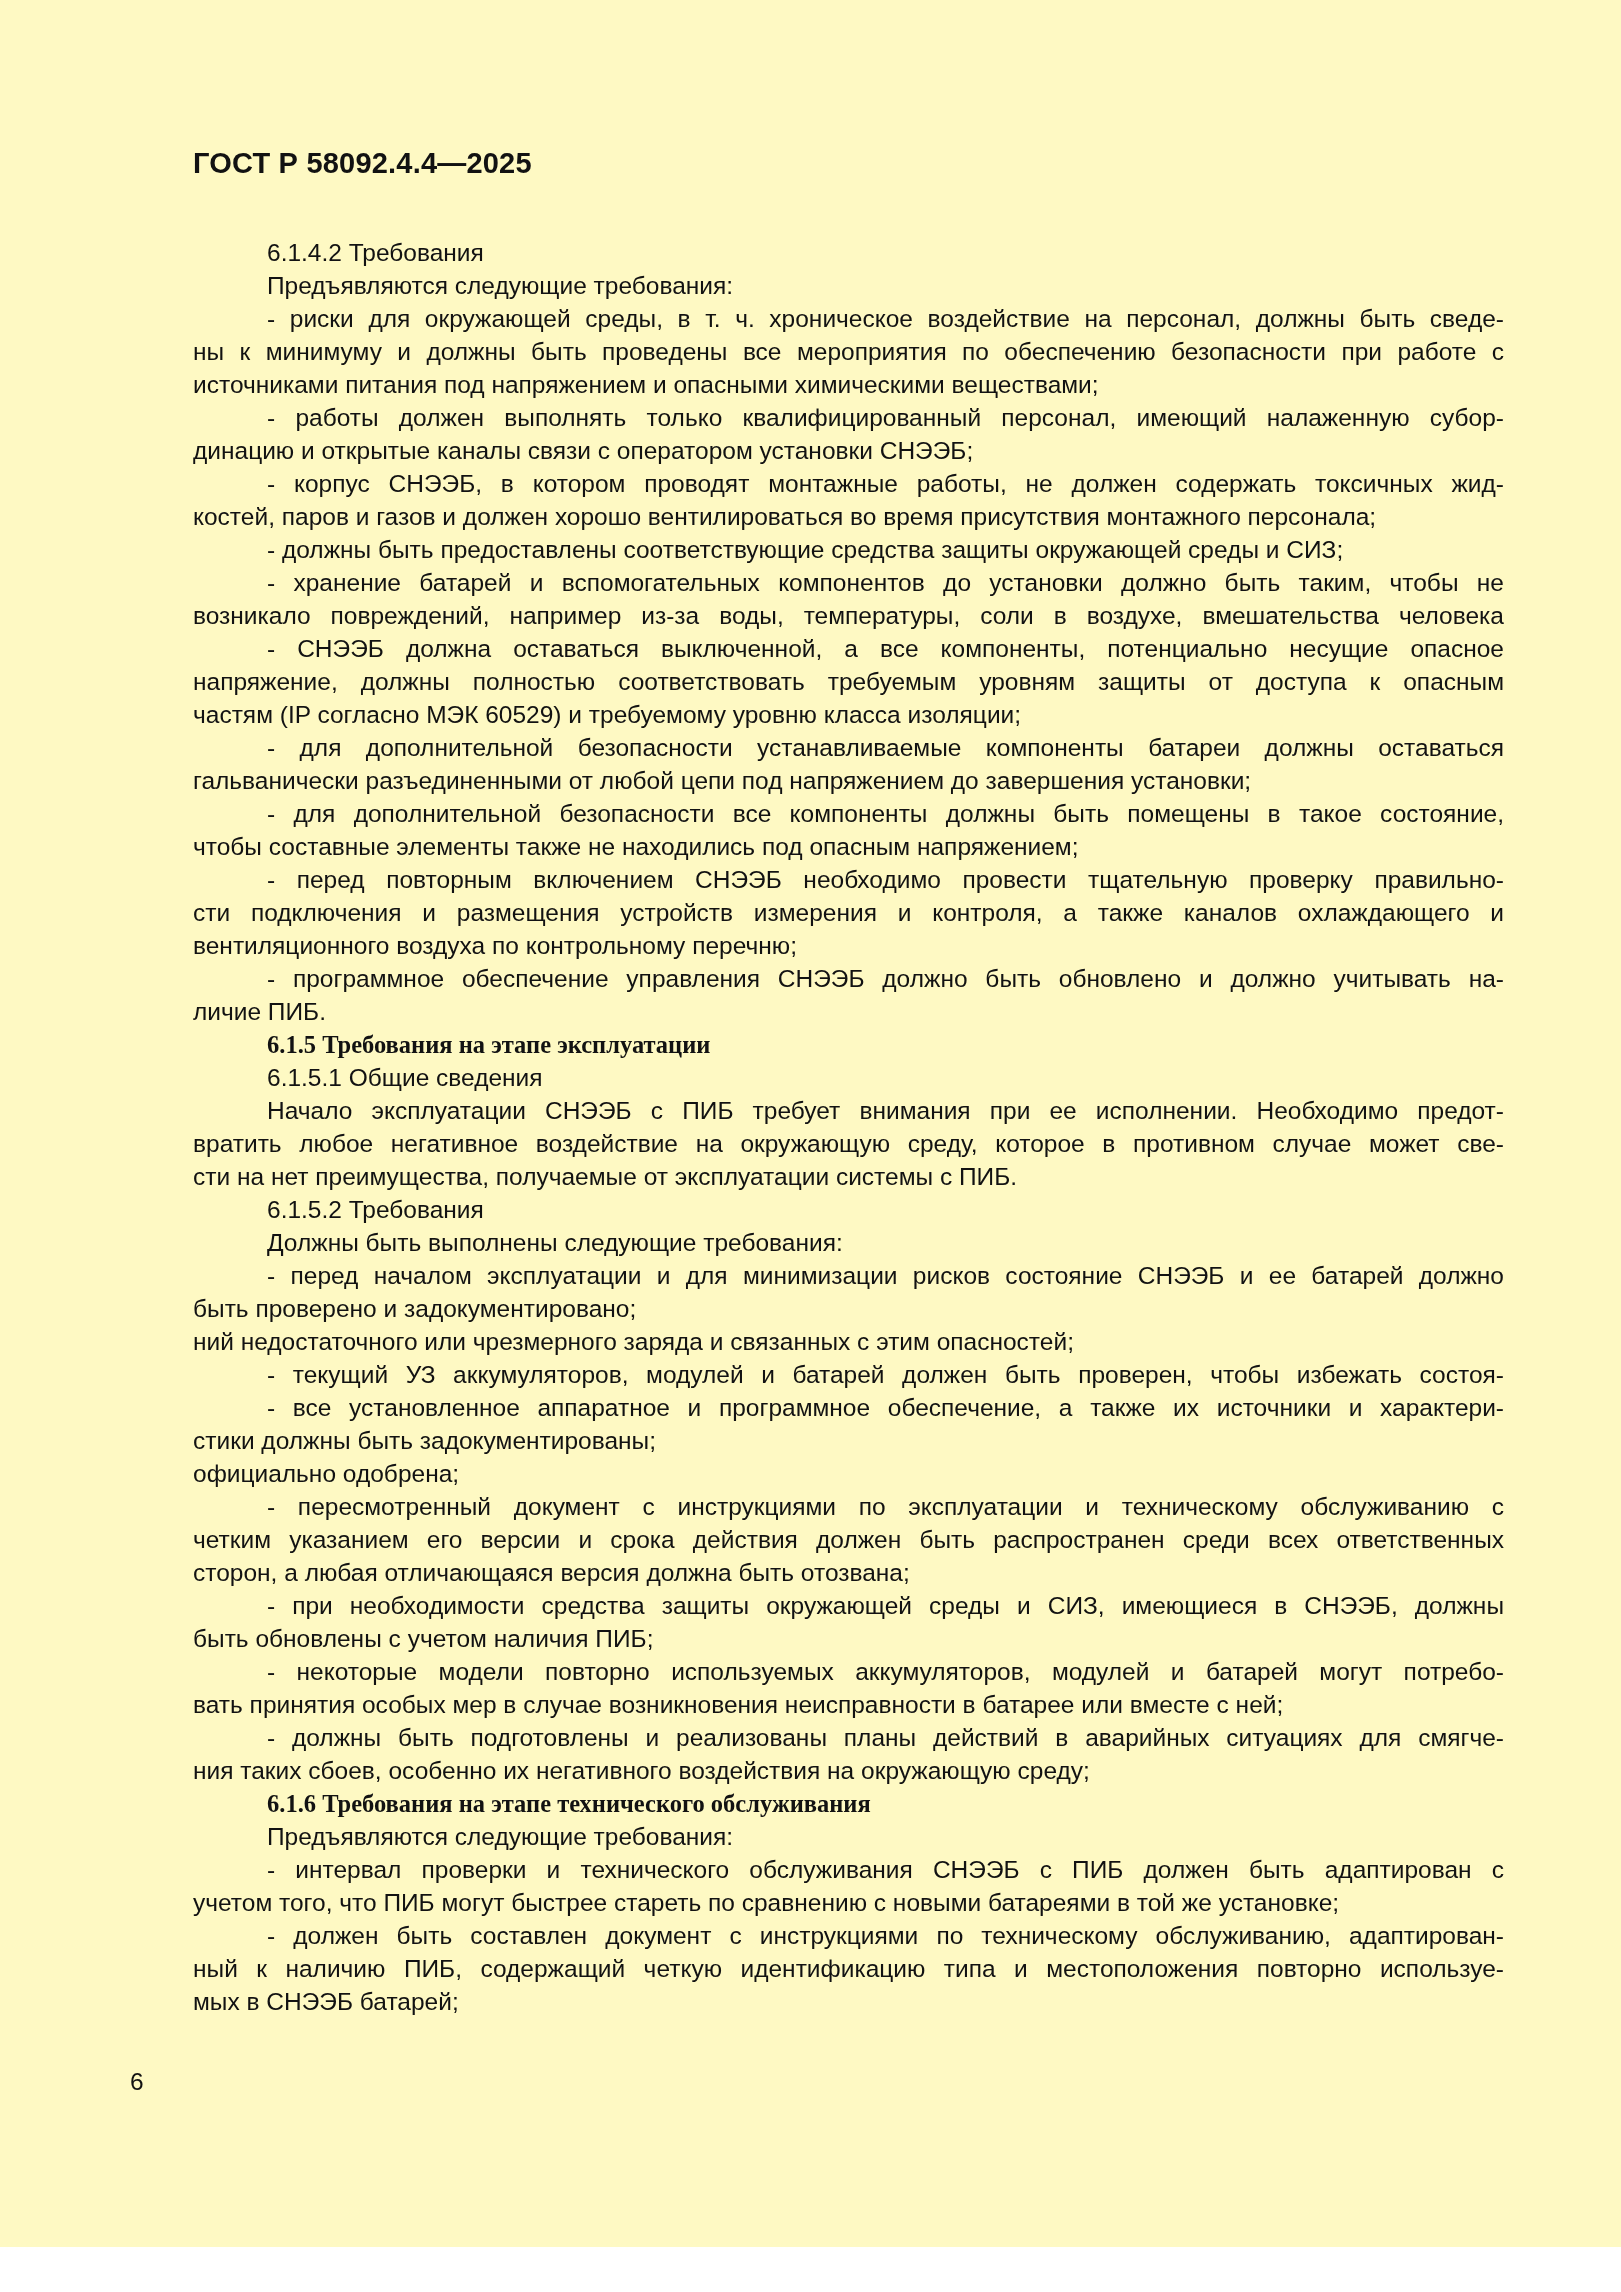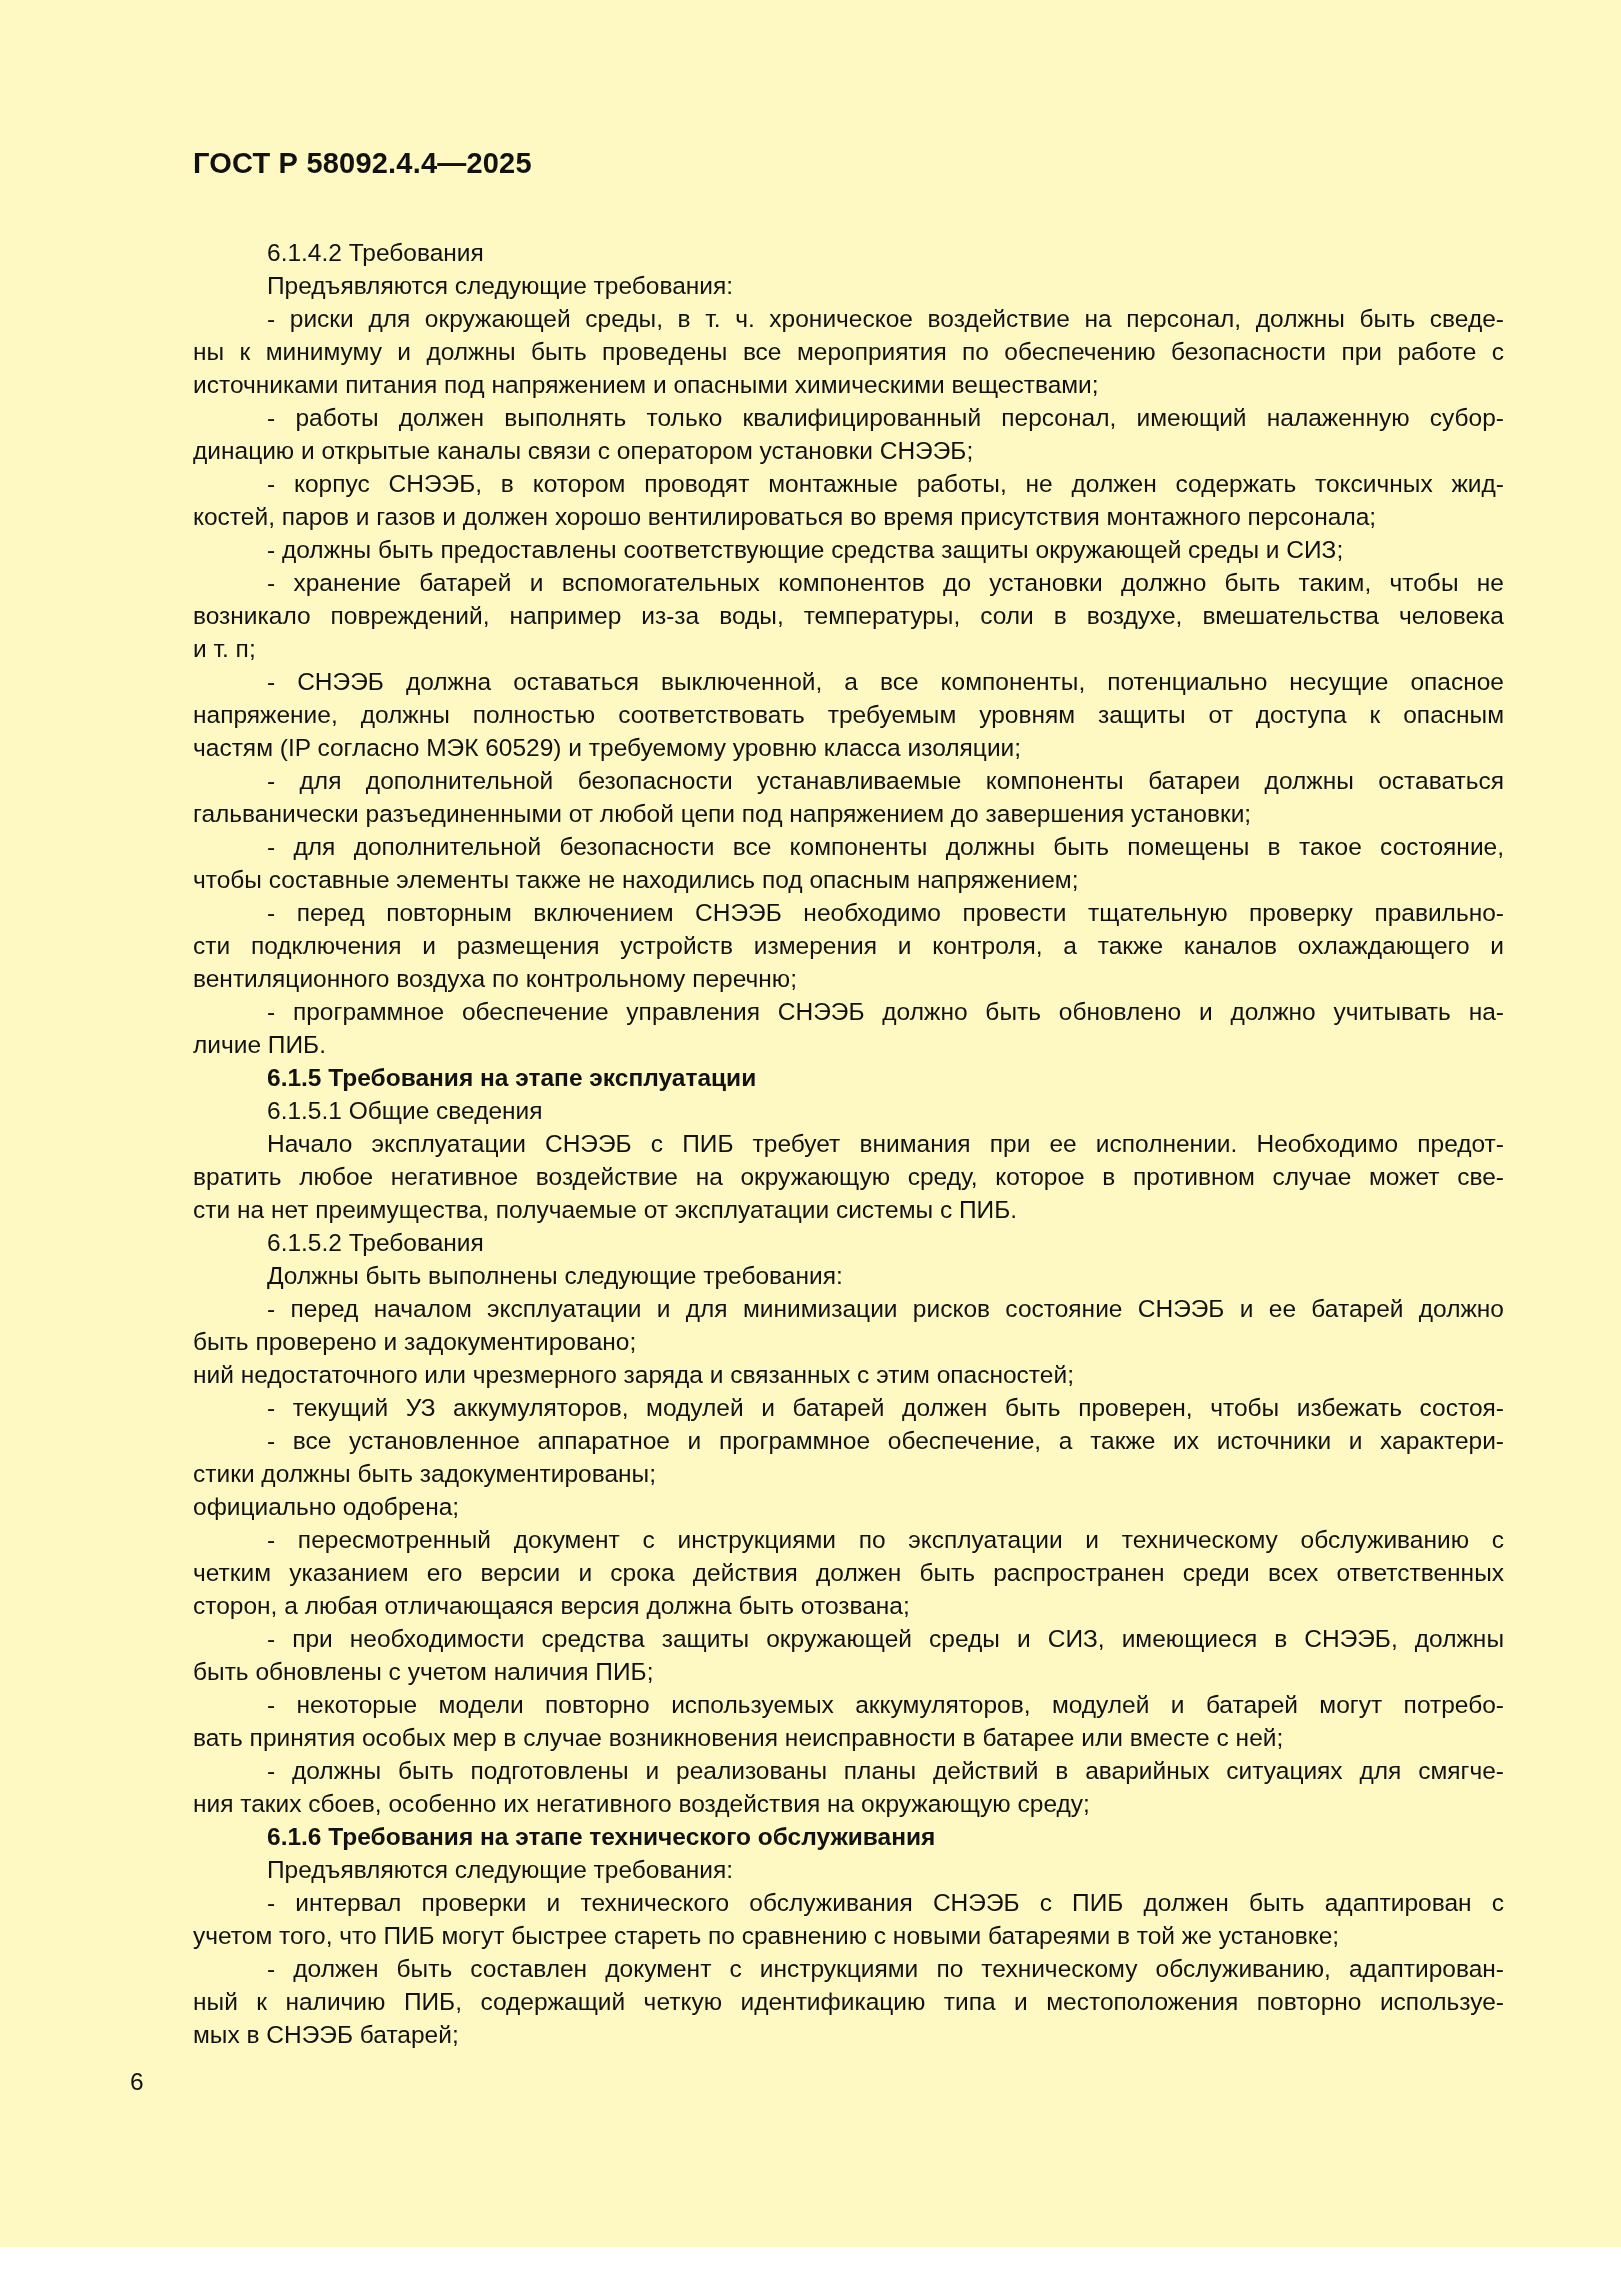--- a/index.html
+++ b/index.html
@@ -45,20 +45,21 @@
     overflow: hidden;
   }
   .line.last {
     text-align-last: left;
   }
   .line.first {
     text-indent: 74px;
   }
   .paragraph.bold .line {
     font-weight: bold;
+    font-family: Liberation Serif, serif;
   }
   .page-number {
     position: absolute;
     left: 130px;
     top: 2065px;
     font-size: 24.5px;
     line-height: 33px;
   }
 </style>
 </head>
@@ -86,21 +87,20 @@
       <div class="paragraph">
         <div class="line first">- корпус СНЭЭБ, в котором проводят монтажные работы, не должен содержать токсичных жид-</div>
         <div class="line last">костей, паров и газов и должен хорошо вентилироваться во время присутствия монтажного персонала;</div>
       </div>
       <div class="paragraph">
         <div class="line first last">- должны быть предоставлены соответствующие средства защиты окружающей среды и СИЗ;</div>
       </div>
       <div class="paragraph">
         <div class="line first">- хранение батарей и вспомогательных компонентов до установки должно быть таким, чтобы не</div>
         <div class="line">возникало повреждений, например из-за воды, температуры, соли в воздухе, вмешательства человека</div>
-        <div class="line last">и т. п;</div>
       </div>
       <div class="paragraph">
         <div class="line first">- СНЭЭБ должна оставаться выключенной, а все компоненты, потенциально несущие опасное</div>
         <div class="line">напряжение, должны полностью соответствовать требуемым уровням защиты от доступа к опасным</div>
         <div class="line last">частям (IP согласно МЭК 60529) и требуемому уровню класса изоляции;</div>
       </div>
       <div class="paragraph">
         <div class="line first">- для дополнительной безопасности устанавливаемые компоненты батареи должны оставаться</div>
         <div class="line last">гальванически разъединенными от любой цепи под напряжением до завершения установки;</div>
       </div>

